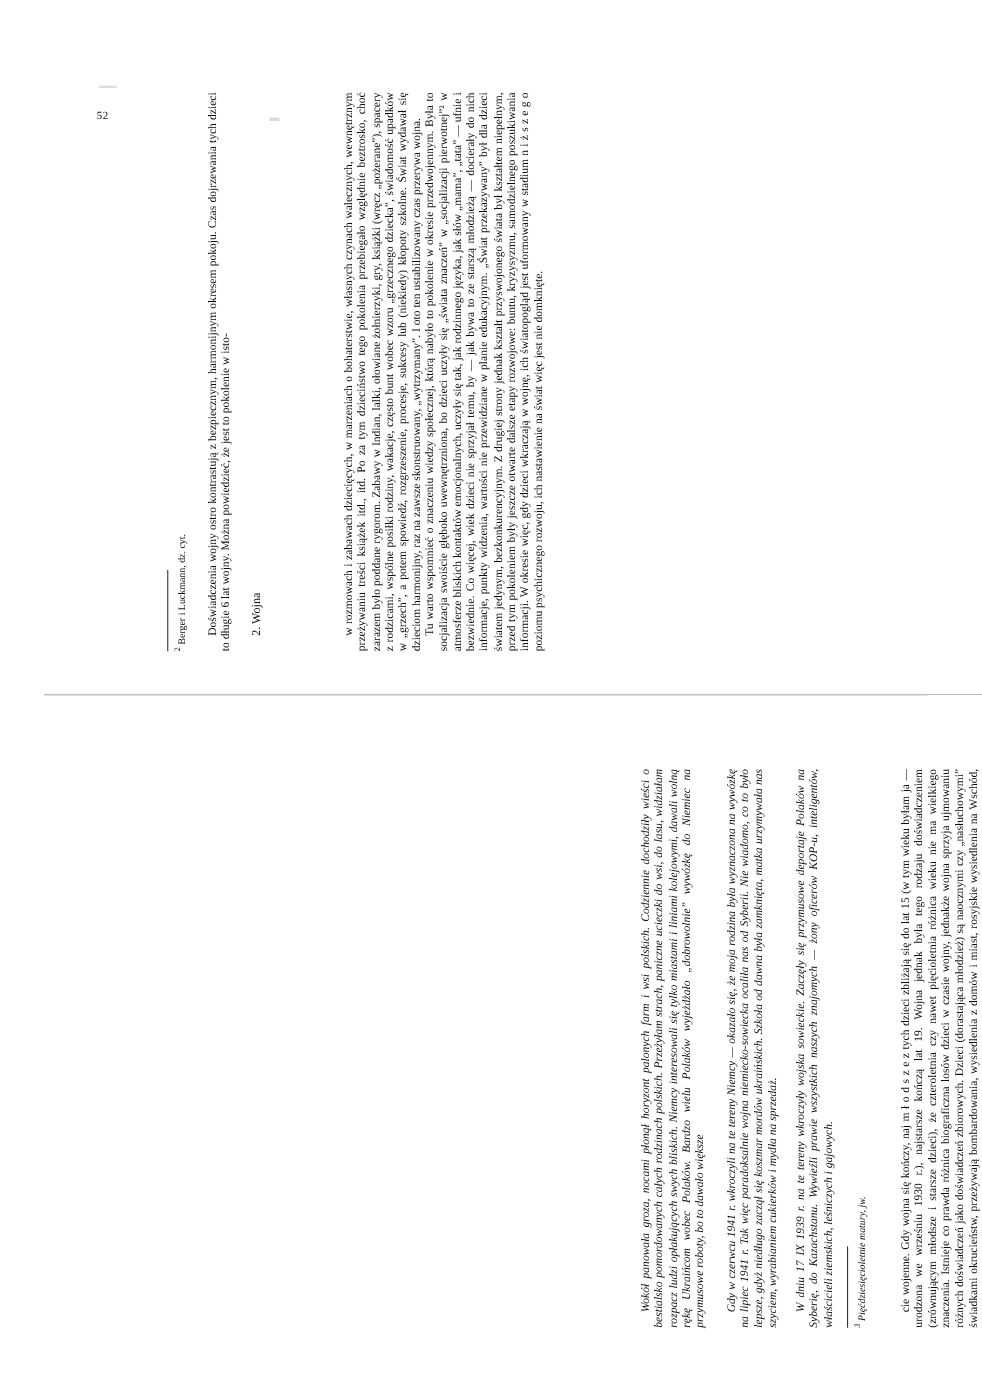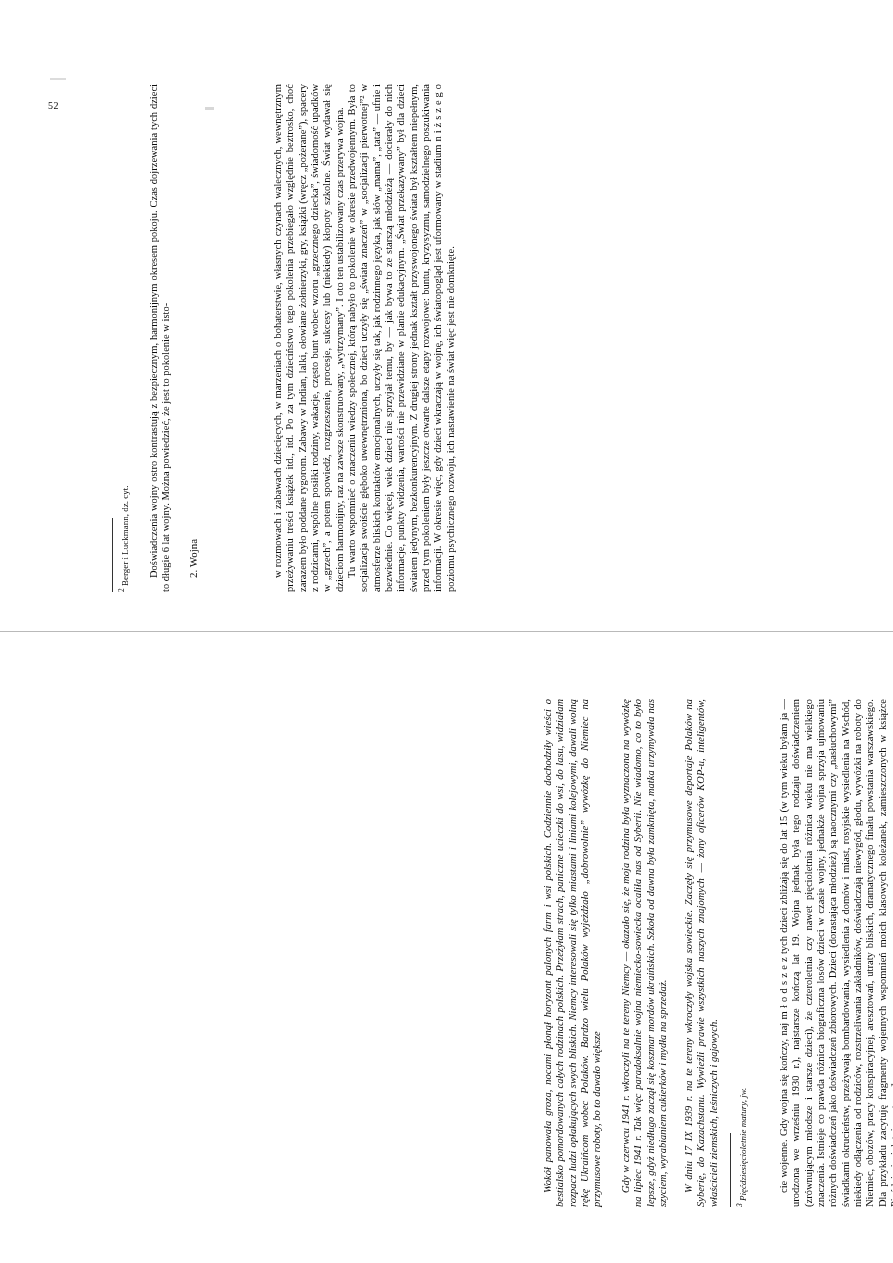--- a/index.html
+++ b/index.html
@@ -12,20 +12,21 @@
     height: 1263px;
     overflow: hidden;
     font-family: "Liberation Serif", serif;
     color: #0d0d0d;
   }
   .page-scan {
     position: relative;
     width: 803px;
     height: 1263px;
     background: #0f172a;
+    margin-left: 40px;
   }
   
   .book-page {
     position: absolute;
     background: #ffffff;
   }
   .page-left {
     left: 0;
     top: 0;
     width: 893px;

